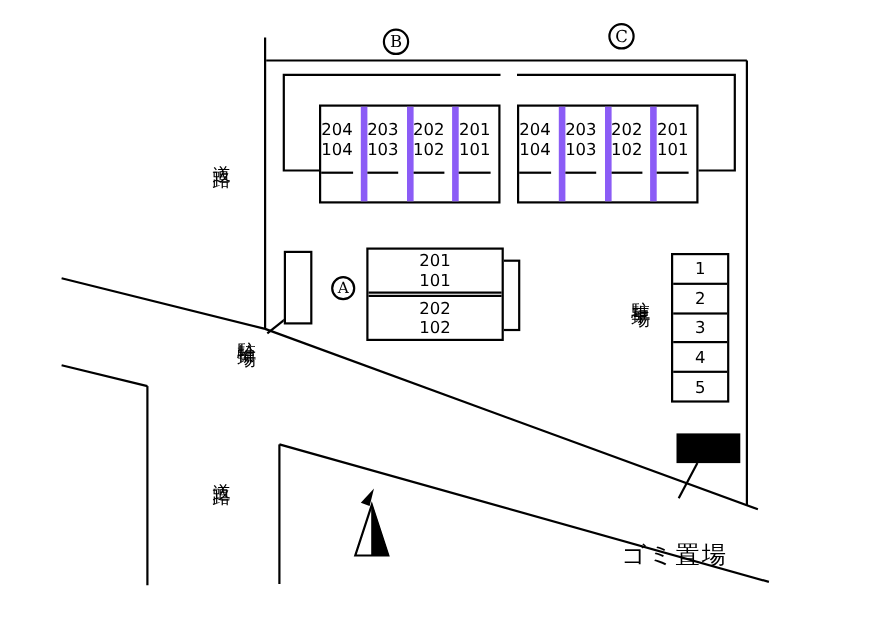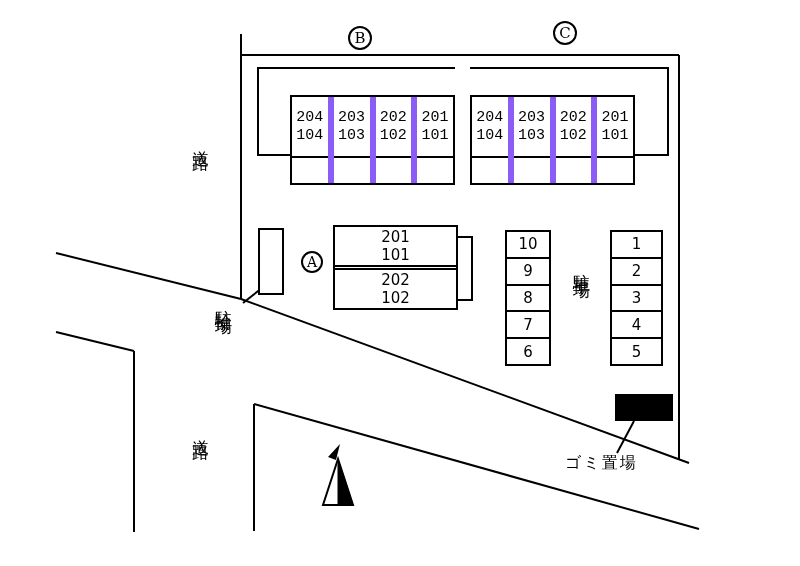--- a/index.html
+++ b/index.html
@@ -8,21 +8,21 @@
   .stage svg{position:absolute;left:0;top:0;}
 
   
   .clabel{position:absolute;box-sizing:border-box;border:2px solid #000;border-radius:50%;
           display:flex;align-items:center;justify-content:center;background:#fff;
           font-family:"DejaVu Serif",serif;font-size:15px;}
 
   
   .grid{position:absolute;box-sizing:border-box;width:165px;height:90px;border:2px solid #000;
         display:flex;background:#fff;}
-  .grid .col{flex:1;display:flex;flex-direction:column;font-family:Liberation Mono, monospace;}
+  .grid .col{flex:1;display:flex;}
   .grid .col + .col{border-left:6px solid #8b5cf6;}
   .cell-num{height:59px;border-bottom:2px solid #000;display:flex;flex-direction:column;
             align-items:center;justify-content:center;font-size:15px;line-height:18px;}
   .cell-strip{flex:1;}
 
   
   .abox{position:absolute;left:333px;top:225px;width:125px;height:85px;box-sizing:border-box;
         border:2px solid #000;background:#fff;display:flex;flex-direction:column;}
   .ahalf{height:38px;display:flex;flex-direction:column;align-items:center;justify-content:center;
          font-size:15px;line-height:18px;}
@@ -37,21 +37,21 @@
   
   .bikerect{position:absolute;left:258px;top:228px;width:26px;height:67px;box-sizing:border-box;
             border:2px solid #000;background:#fff;}
 
   
   .garbage{position:absolute;left:615px;top:394px;width:58px;height:27px;background:#000;}
 
   
   .vlabel{position:absolute;writing-mode:vertical-rl;text-orientation:upright;
           font-size:17px;line-height:1;letter-spacing:4px;}
-  .hlabel{position:absolute;font-size:16px;letter-spacing:2px;}
+  .hlabel{position:absolute;font-size:22px;letter-spacing:2px;margin-top:37px;}
 </style>
 </head>
 <body>
 
 <div class="stage">
 
   <svg width="800" height="566" viewBox="0 0 800 566">
 
     <line x1="242" y1="55" x2="679" y2="55" stroke="#000" stroke-width="2"></line>
     <line x1="241" y1="34" x2="241" y2="299" stroke="#000" stroke-width="2"></line>
@@ -160,27 +160,20 @@
     <div class="adivider"></div>
     <div class="ahalf">
       <div>202</div>
       <div>102</div>
     </div>
   </div>
 
   <div class="bikerect"></div>
   <div class="vlabel" style="left:215px;top:296px;">駐輪場</div>
 
-  <div class="pcol" style="left:505px;top:230px;width:46px;">
-    <div class="prow">10</div>
-    <div class="prow">9</div>
-    <div class="prow">8</div>
-    <div class="prow">7</div>
-    <div class="prow">6</div>
-  </div>
   <div class="pcol" style="left:610px;top:230px;width:53px;">
     <div class="prow">1</div>
     <div class="prow">2</div>
     <div class="prow">3</div>
     <div class="prow">4</div>
     <div class="prow">5</div>
   </div>
   <div class="vlabel" style="left:573px;top:260px;">駐車場</div>
 
   <div class="garbage"></div>

